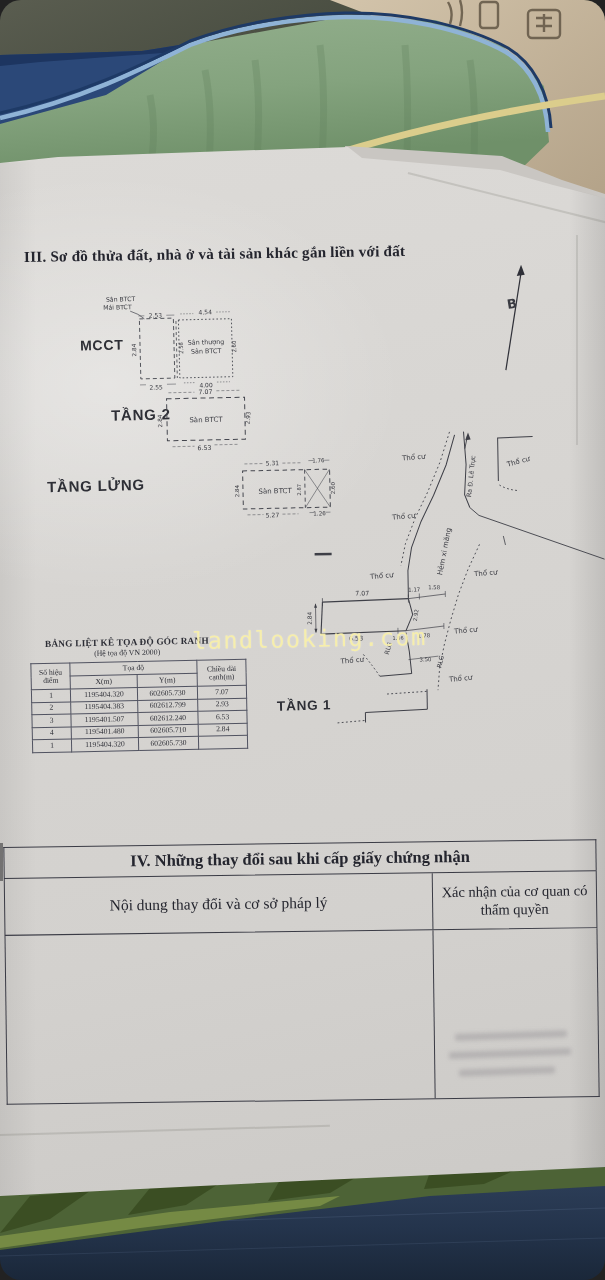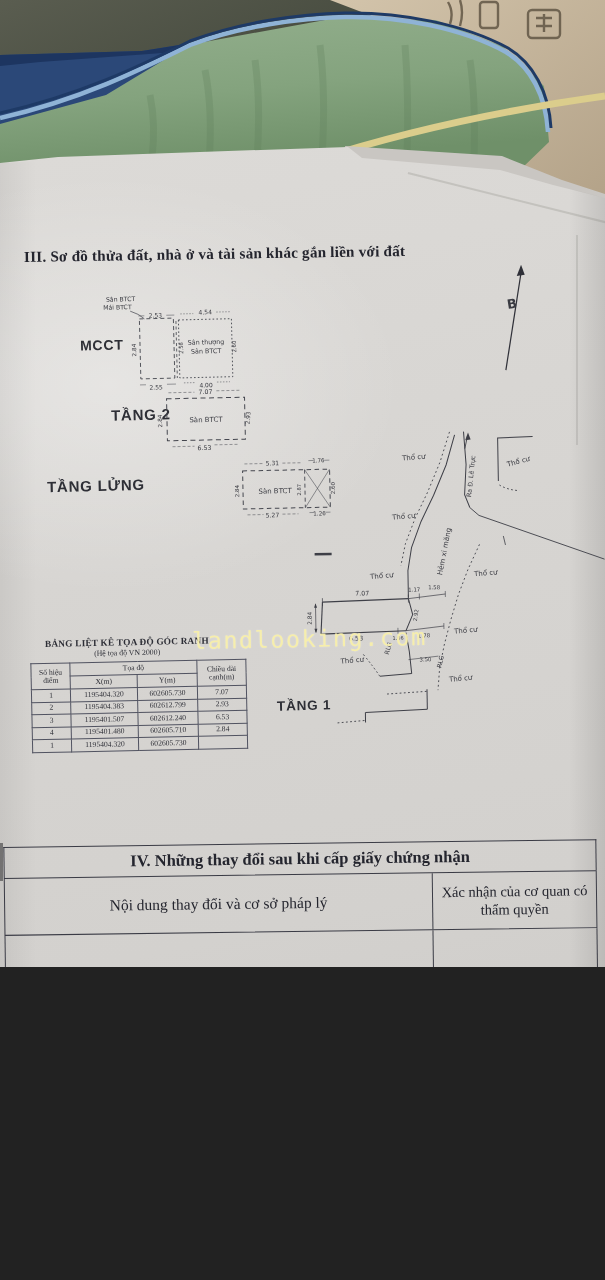--- a/index.html
+++ b/index.html
@@ -1,16 +1,16 @@
 <!DOCTYPE html>
 <html><head>
 <meta charset="utf-8">
 <style>
   html,body{margin:0;padding:0;background:#222;}
-  .photo{position:relative;width:605px;height:967px;overflow:hidden;font-family:"Liberation Sans",sans-serif;}
+  .photo{position:relative;width:605px;height:1280px;overflow:hidden;font-family:"Liberation Sans",sans-serif;border-radius:21px;}
   .abs{position:absolute;}
   .bg-svg{position:absolute;left:0;top:0;z-index:0;}
   .paper-under{position:absolute;left:0;top:0;width:605px;height:1280px;z-index:1;
     background:#c9c6c2;clip-path:polygon(345px 146px,502px 156px,562px 180px,605px 194px,605px 206px,500px 174px,348px 160px);}
   .paper{position:absolute;left:0;top:0;width:605px;height:1280px;z-index:2;
     background:linear-gradient(168deg,#dedcd9 0%,#d8d6d3 35%,#d3d1ce 70%,#cac8c5 100%);
     clip-path:polygon(0 163px,58px 157px,200px 152px,348px 147px,362px 158px,500px 170px,553px 185px,605px 198px,605px 1167px,520px 1171px,300px 1181px,120px 1190px,0 1196px);}
   .paper-shade{position:absolute;left:0;top:0;width:605px;height:1280px;z-index:2;pointer-events:none;
     background:
       radial-gradient(420px 300px at 18% 30%, rgba(255,255,255,.35), rgba(255,255,255,0) 70%),

